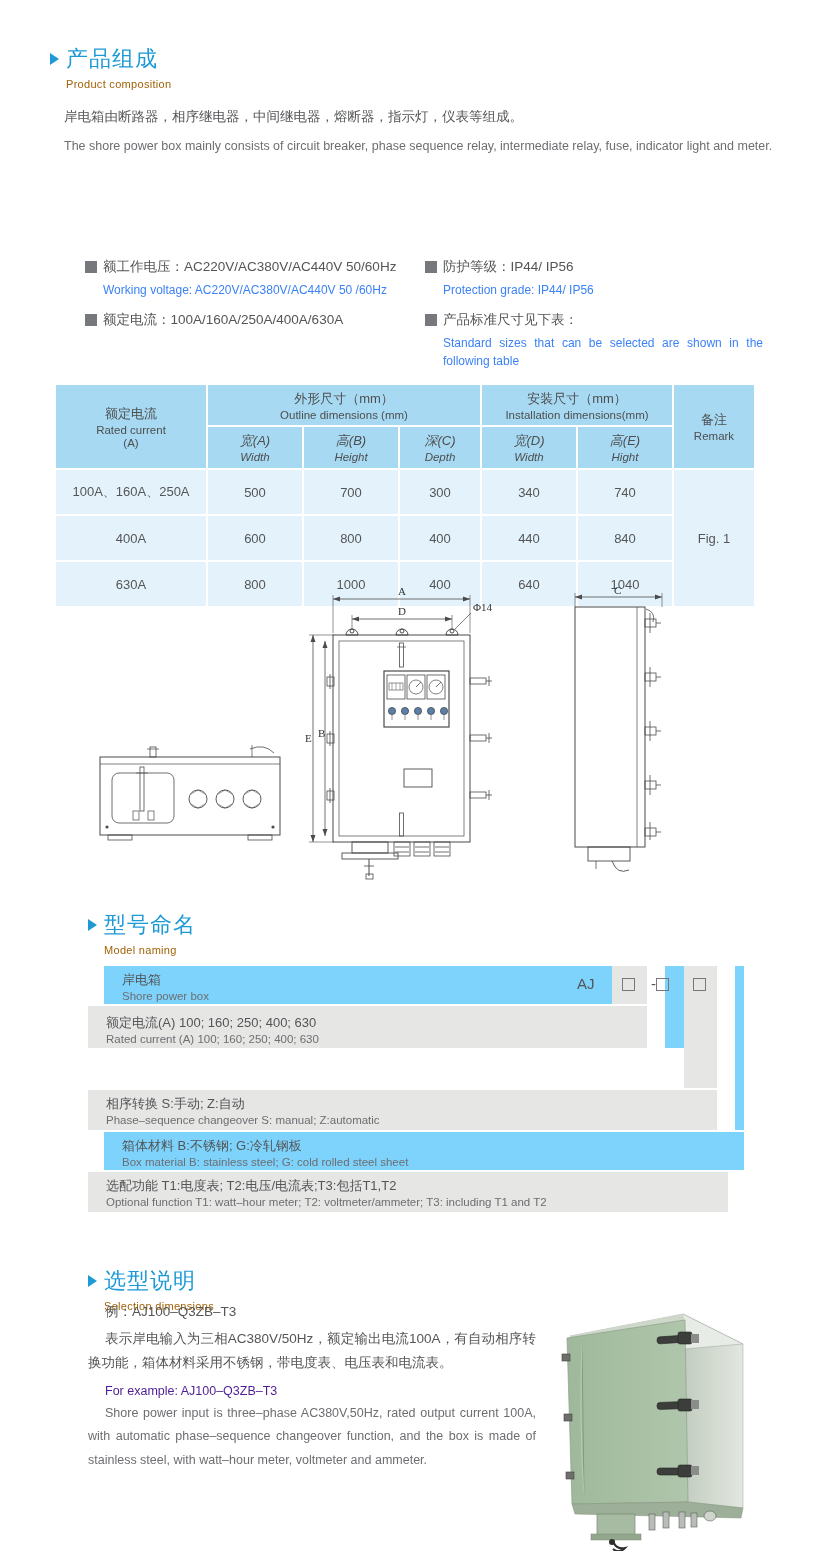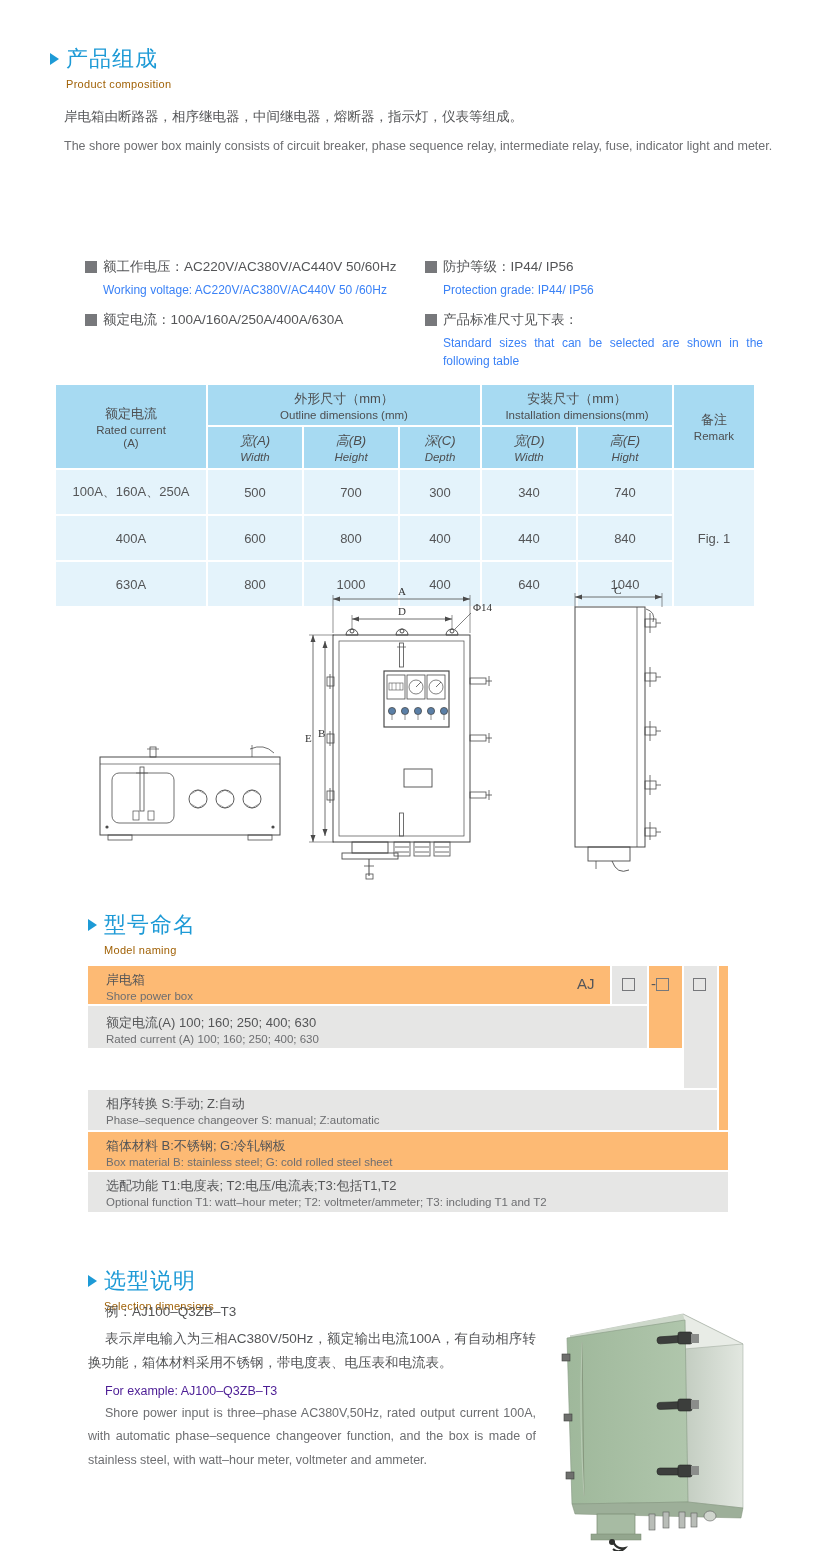--- a/index.html
+++ b/index.html
@@ -37,21 +37,21 @@
 
   
   .drawing { position:absolute; left:0; top:585px; }
   .drawing text { font-family:"Liberation Serif","DejaVu Serif",serif; font-size:11px; fill:#333; }
 
   
   .naming { position:absolute; left:88px; top:966px; width:640px; height:246px; }
   .nrow { position:absolute; left:0; padding:5px 0 0 18px; overflow:hidden; }
   .nrow .cn-line { font-size:13px; color:#545557; line-height:1.35; }
   .nrow .en-line { font-size:11.5px; color:#6d6e71; line-height:1.35; }
-  .bg-blue { background:#fdba74; }
+  .bg-blue { background:#7dd3fc;margin-left:16px; }
   .bg-gray { background:#e6e6e5; }
   .ncol { position:absolute; top:0; }
   .code { position:absolute; top:9px; font-size:15px; color:#55565a; }
   .sq { display:inline-block; width:13px; height:13px; border:1.5px solid #77787b; vertical-align:-2px; }
 
   
   .sel-text { position:absolute; left:88px; top:1303px; width:448px; }
   .sel-line { font-size:13.5px; color:#545557; text-indent:17px; }
   .sel-cn { font-size:13.5px; color:#545557; line-height:1.75; text-indent:17px; text-align:justify; margin-top:6px; }
   .sel-ex-en { font-size:12.5px; color:#4c1d95; text-indent:17px; margin-top:10px; }

